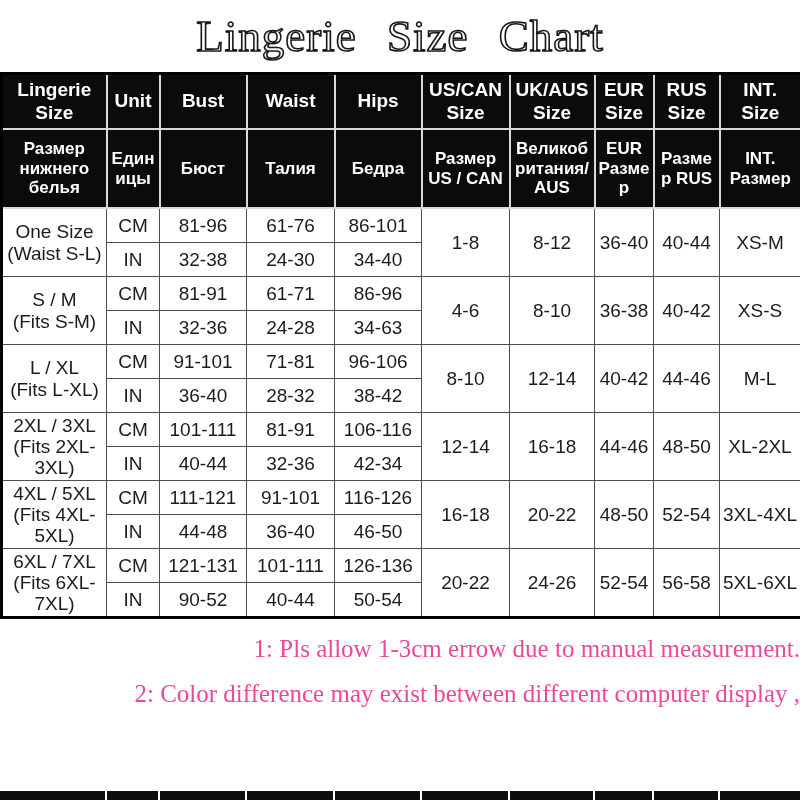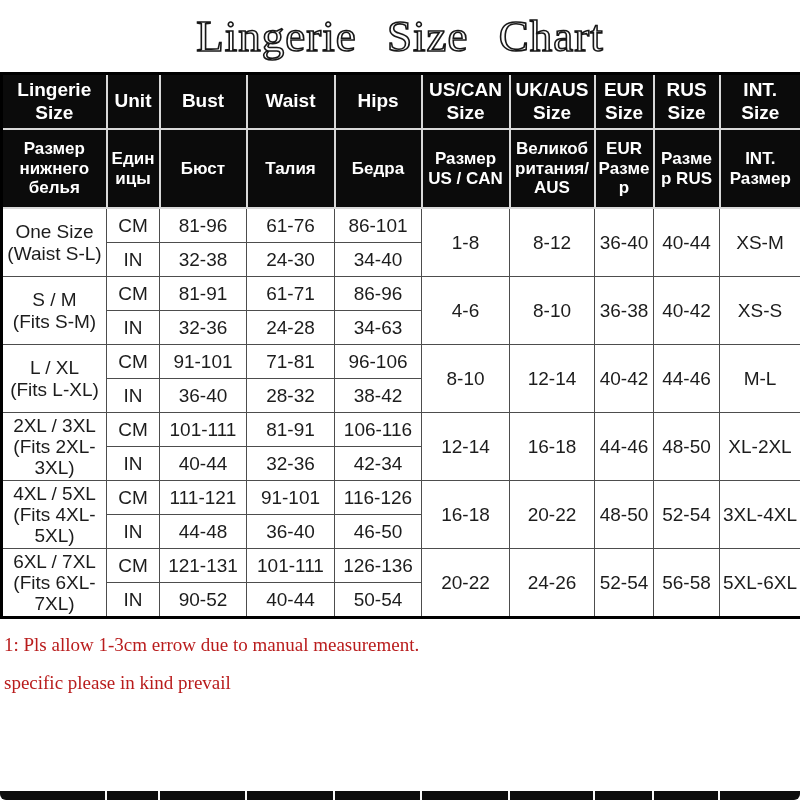--- a/index.html
+++ b/index.html
@@ -1,18 +1,18 @@
 <!DOCTYPE html>
 <html><head>
 <meta charset="utf-8">
 <style>
   html,body { margin:0; padding:0; background:#fff; }
   .page {
     width:800px; height:800px; position:relative; overflow:hidden;
-    background:#fff; font-family:"Liberation Sans", sans-serif;border-radius:6px;
+    background:#fff; font-family:"Liberation Sans", sans-serif;
   }
   .title-wrap { height:72px; display:flex; align-items:center; justify-content:center; }
   .title {
     font-family:"Liberation Serif", serif; font-size:45px; color:#222;
     -webkit-text-fill-color:#fdfdfd; -webkit-text-stroke:1.6px #181818;
     text-shadow:0 0 1px #000;
     word-spacing:18px; letter-spacing:1px; white-space:nowrap;
   }
   table.size-chart { border-collapse:collapse; table-layout:fixed; width:800px; border:3px solid #000; }
   table.size-chart th {
@@ -23,21 +23,21 @@
   tr.h-en th { font-size:19px; height:51px; line-height:1.18; }
   tr.h-ru th { font-size:17px; height:75px; line-height:1.15; word-break:break-word; }
   table.size-chart td {
     border:1px solid #4d4d4d; text-align:center; vertical-align:middle;
     font-size:19px; color:#1c1c1c; padding:0 2px; height:33px;
     line-height:1.12; overflow:hidden; background:#fff;
   }
   td.c-size { line-height:1.2; }
   .notes {
     margin:15px 0 0 4px; font-family:"Liberation Serif", serif;
-    font-size:19px; color:#b91c1c;
+    font-size:25px; color:#ec4899;text-align:right;
   }
   .notes p { margin:0 0 15px 0; line-height:1.2; }
   .bottom-bar { position:absolute; left:0; bottom:0; width:800px; height:9px; background:#0d0d0d; }
   .bottom-bar i { position:absolute; top:0; height:100%; width:2px; background:#fafafa; }
   .bottom-bar i:nth-of-type(1){left:105px;} .bottom-bar i:nth-of-type(2){left:158px;}
   .bottom-bar i:nth-of-type(3){left:245px;} .bottom-bar i:nth-of-type(4){left:333px;}
   .bottom-bar i:nth-of-type(5){left:420px;} .bottom-bar i:nth-of-type(6){left:508px;}
   .bottom-bar i:nth-of-type(7){left:593px;} .bottom-bar i:nth-of-type(8){left:652px;}
   .bottom-bar i:nth-of-type(9){left:718px;}
 </style>
@@ -220,21 +220,21 @@
         <td>IN</td>
         <td>90-52</td>
         <td>40-44</td>
         <td>50-54</td>
       </tr>
     </tbody>
   </table>
 
   <div class="notes">
     <p>1:  Pls allow 1-3cm errow due to manual measurement.</p>
-    <p>specific please in kind prevail</p>
+    <p>2: Color difference may exist between different computer display ,</p>
   </div>
 
   <div class="bottom-bar">
     <i></i>
       <i></i>
       <i></i>
       <i></i>
       <i></i>
       <i></i>
       <i></i>

